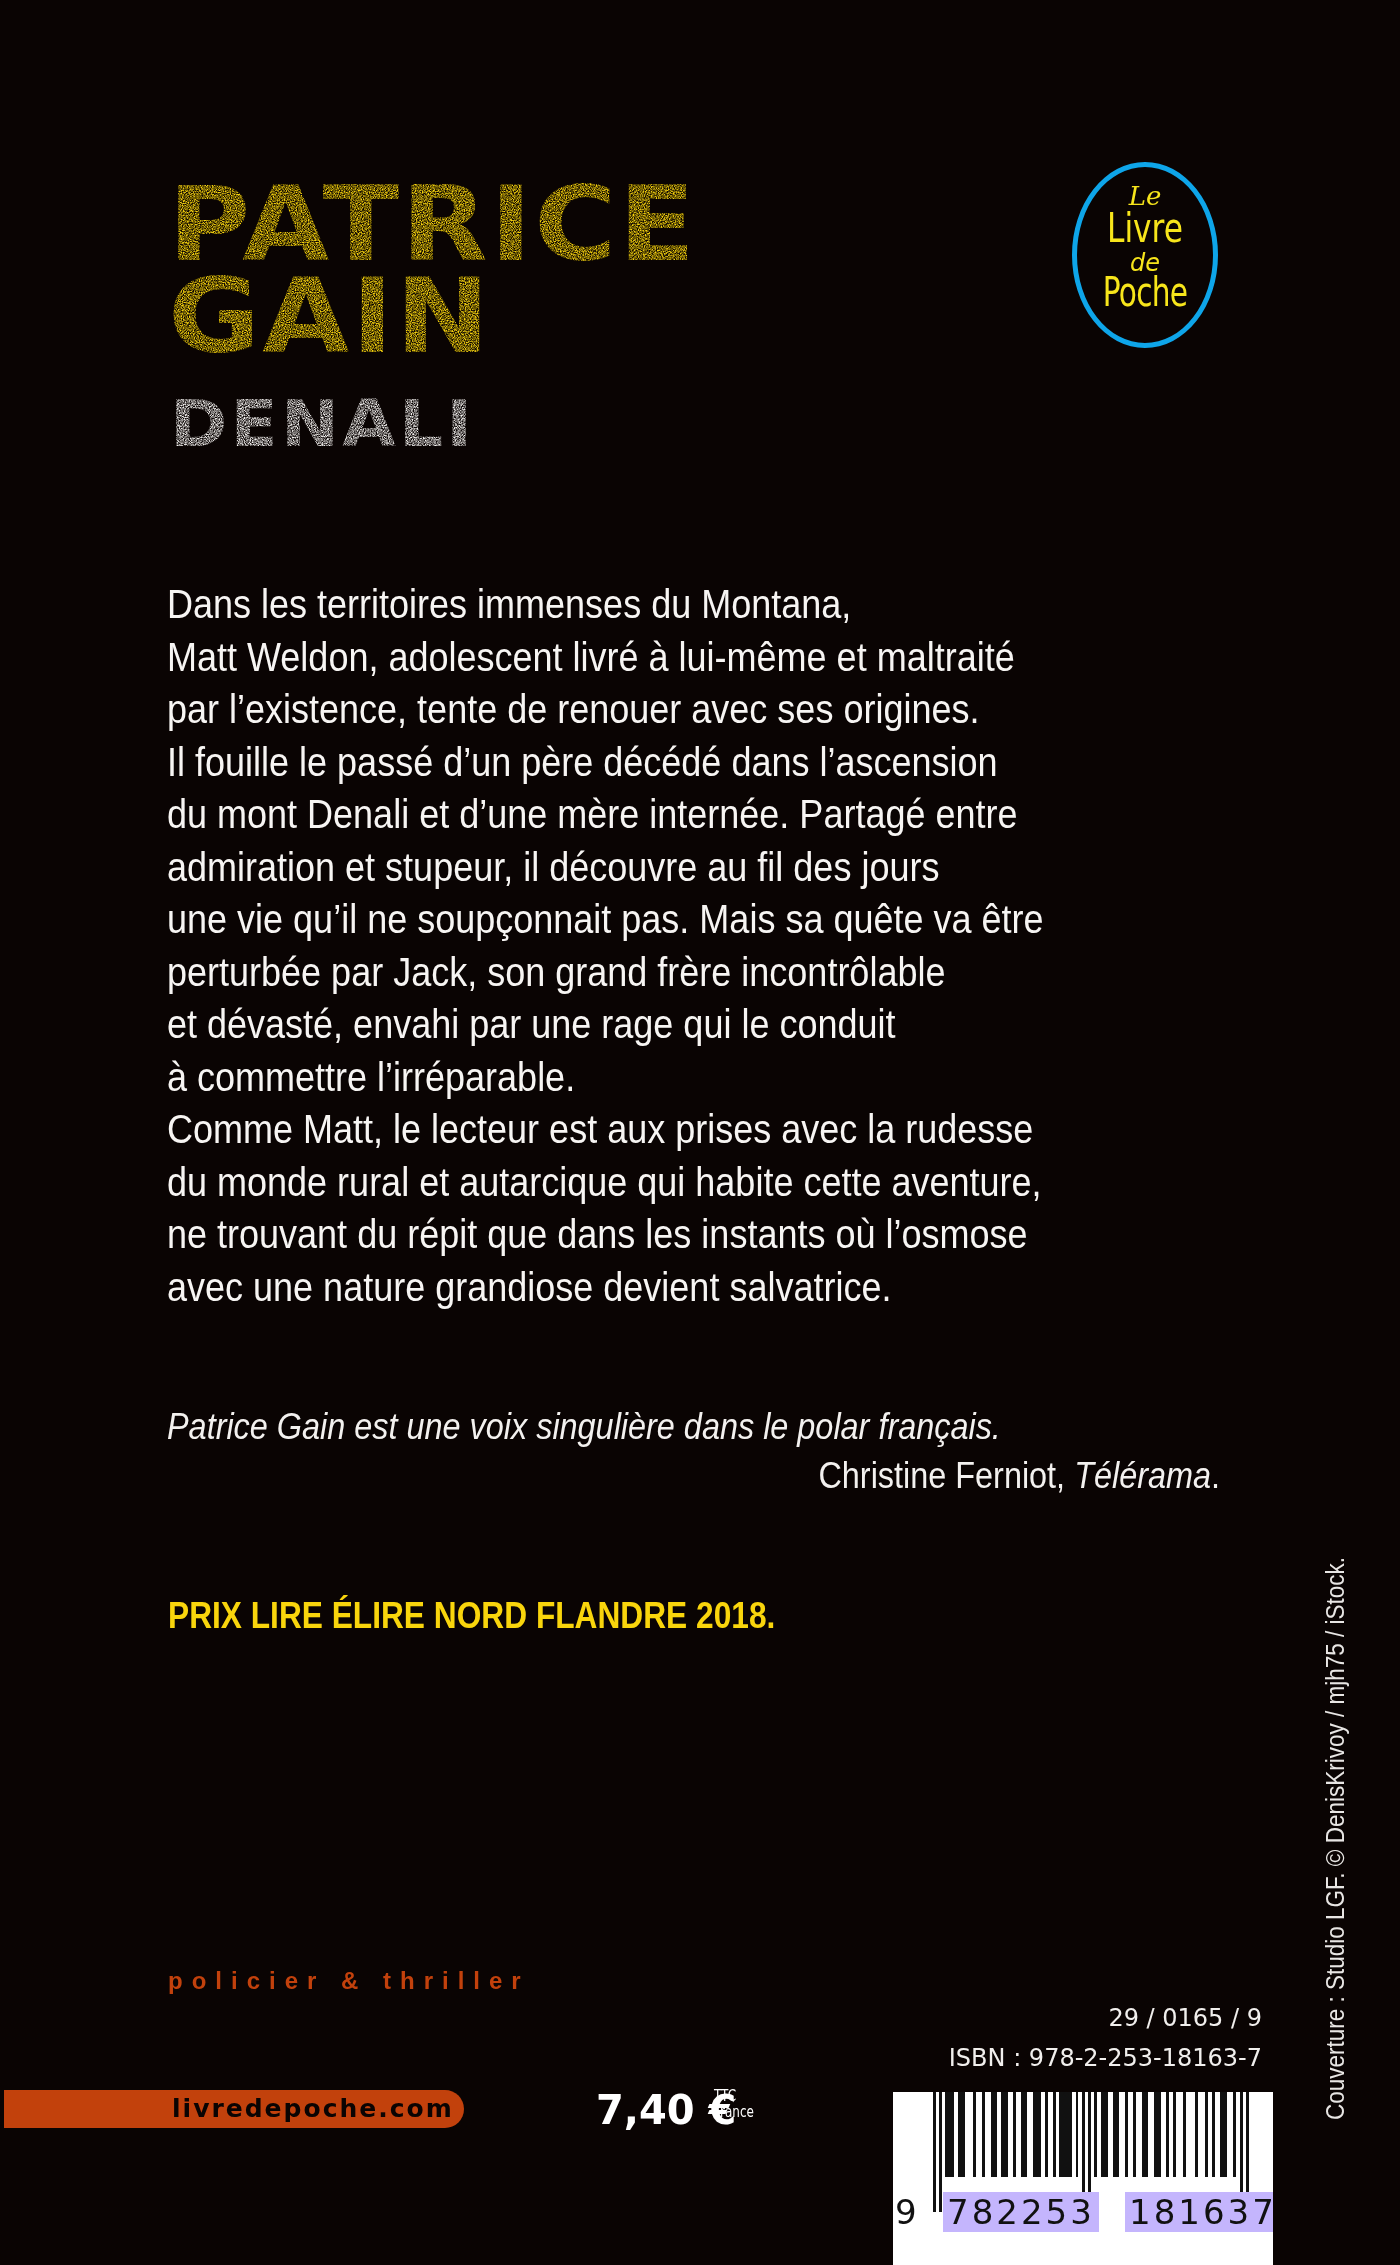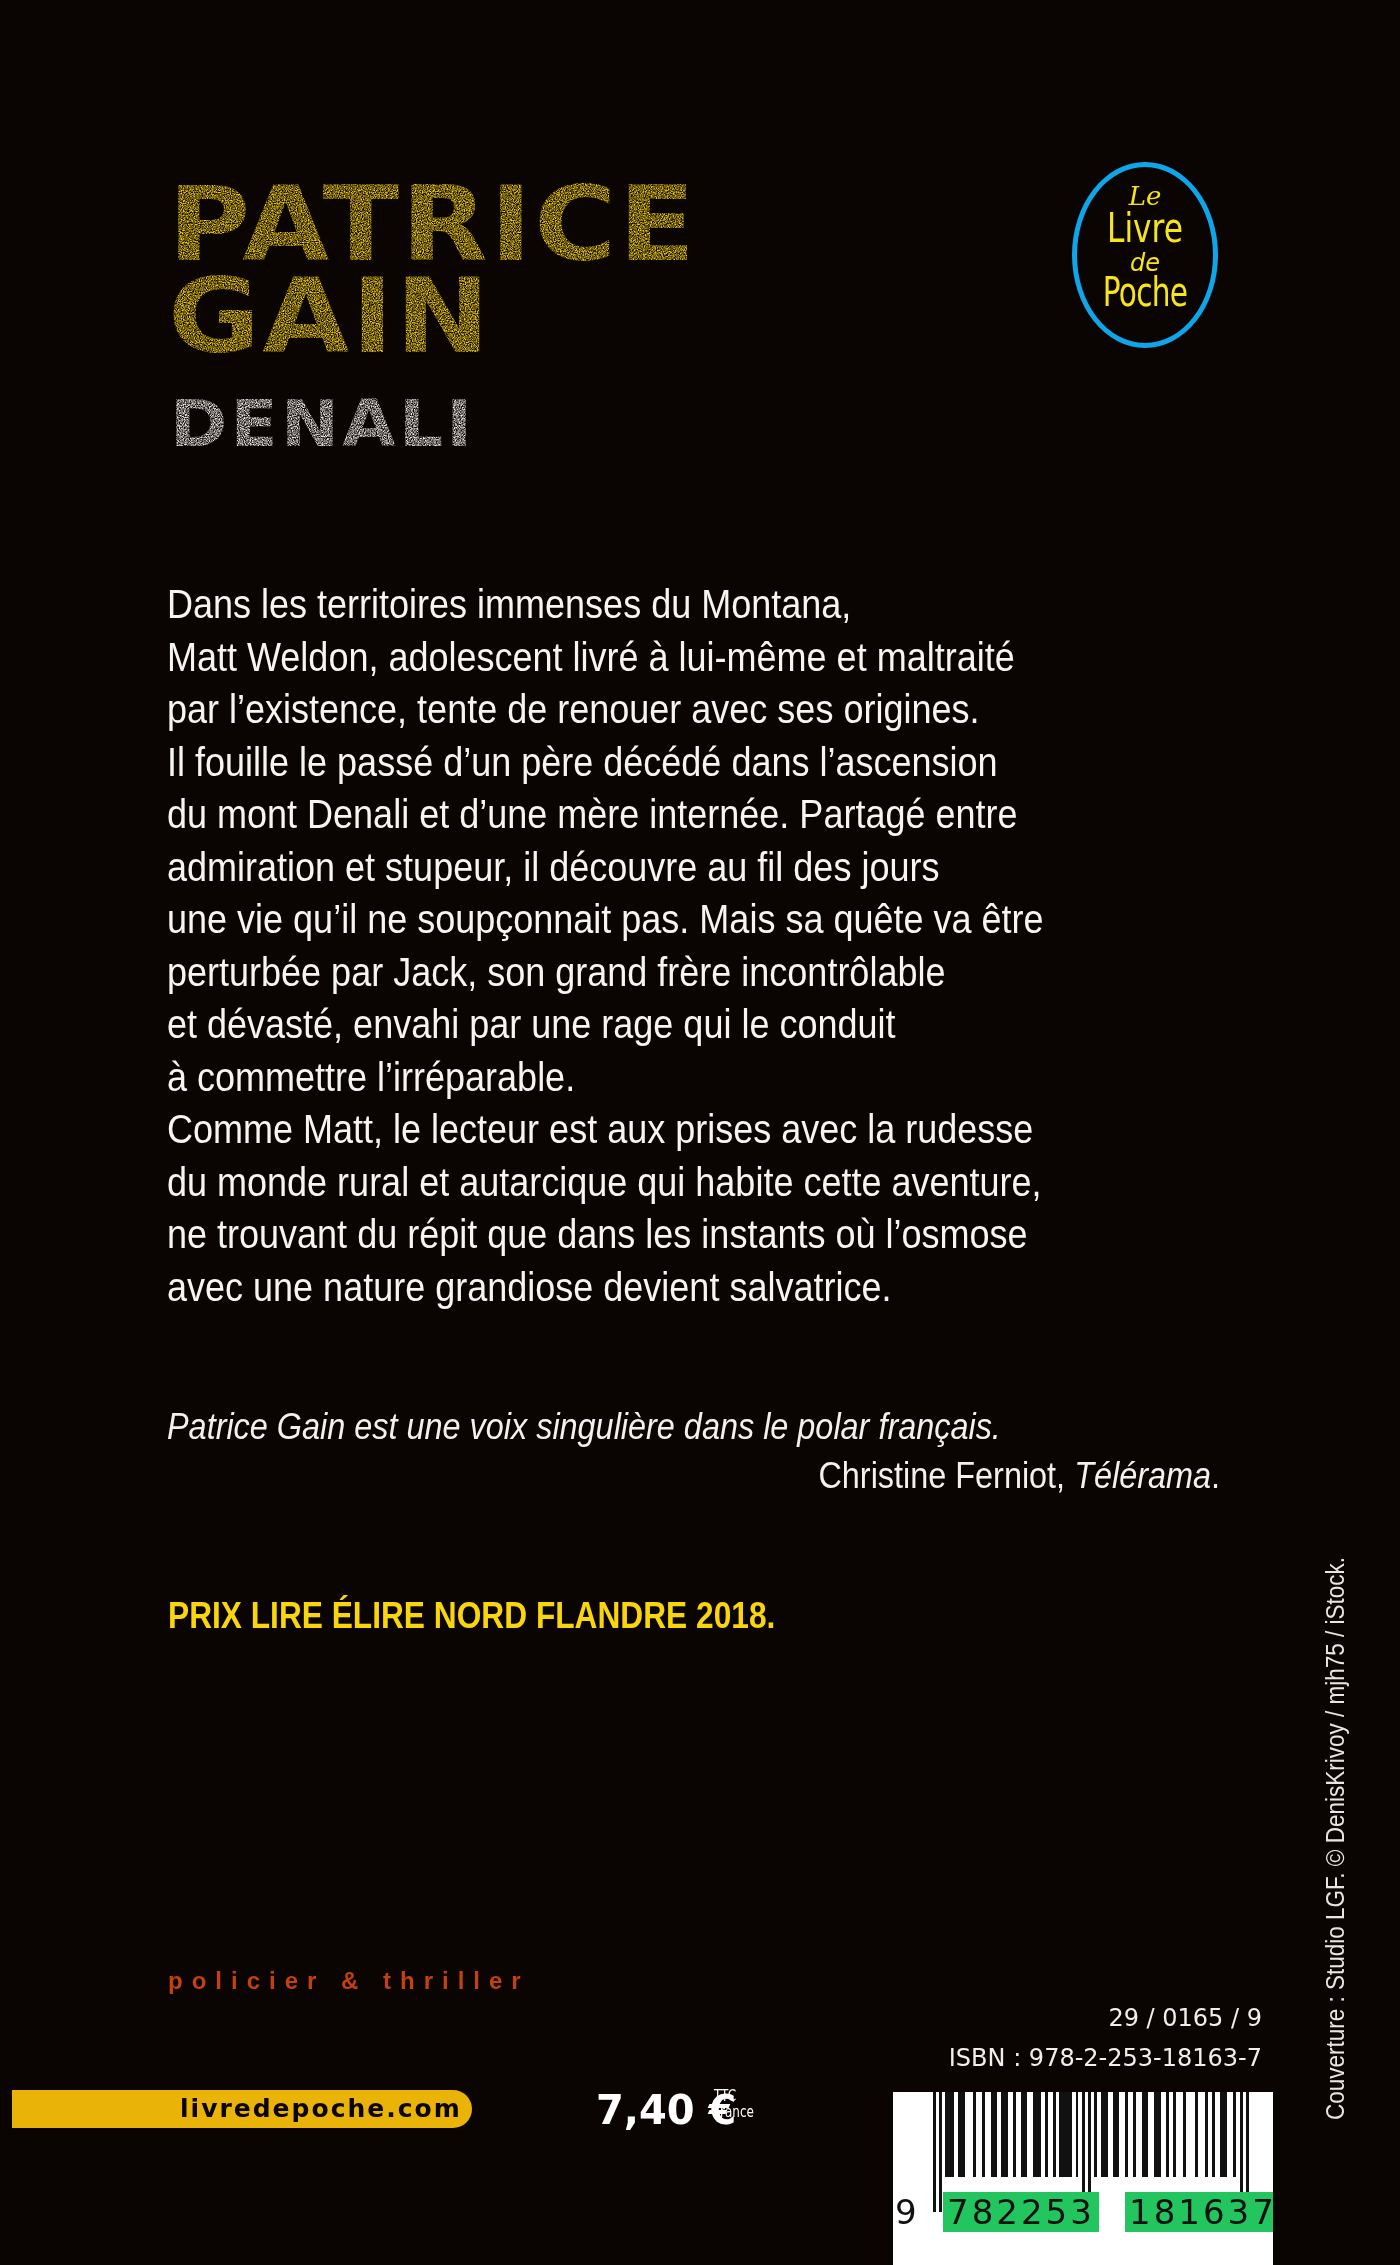--- a/index.html
+++ b/index.html
@@ -137,23 +137,23 @@
       color: #0f766e;
       font-family: "DejaVu Sans", sans-serif;
       font-weight: bold;
       font-size: 29px;
       line-height: 32px;
       letter-spacing: 5px;
       white-space: nowrap;
       margin-top: 48px;
     }
     .site-bar {
-      left: 12px; top: 2090px;
+      left: 4px; top: 2090px;
       width: 460px; height: 38px;
-      background: #eab308;
+      background: #c2410c;
       border-radius: 0 19px 19px 0;
     }
     .site-label {
       position: absolute;
       left: 168px; top: 2px;
       color: #0a0403;
       font-family: "DejaVu Sans", sans-serif;
       font-weight: bold;
       font-size: 25px;
       line-height: 34px;
@@ -205,21 +205,21 @@
     .barcode svg { position: absolute; left: 0; top: 0; }
     .barcode-digits {
       position: absolute;
       left: 0; top: 100px;
       width: 380px; height: 40px;
       font-family: "DejaVu Sans", sans-serif;
       font-size: 34px;
       line-height: 40px;
       color: #111;
     }
-    .barcode-digits span { position: absolute; top: 0; background: #22c55e; letter-spacing: 3px; }
+    .barcode-digits span { position: absolute; top: 0; background: #c4b5fd; letter-spacing: 3px; }
     .bd-first { left: 2px; background: transparent !important; }
     .bd-left { left: 50px; padding: 0 4px; }
     .bd-right { left: 232px; padding: 0 4px; }
   </style>
 </head>
 <body>
 
 <svg width="0" height="0" style="position:absolute">
   <filter id="grunge">
     <feTurbulence type="fractalNoise" baseFrequency="0.9" numOctaves="2" seed="3" result="noise"></feTurbulence>

